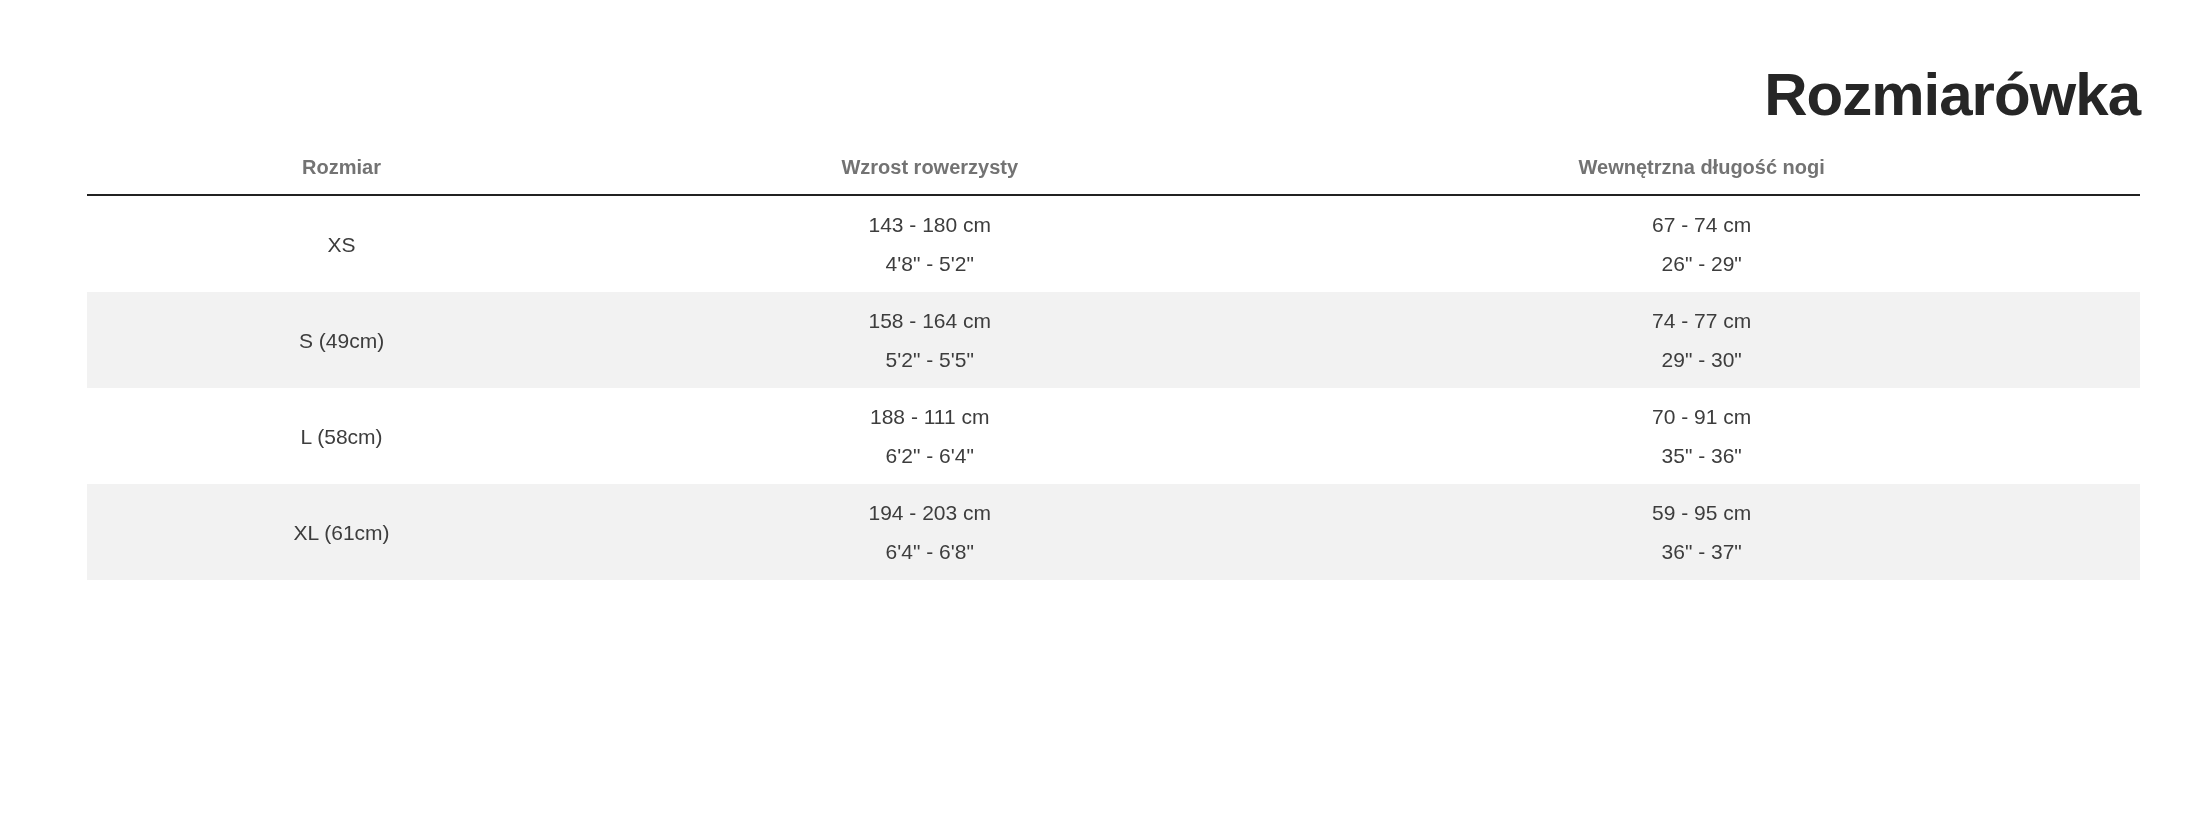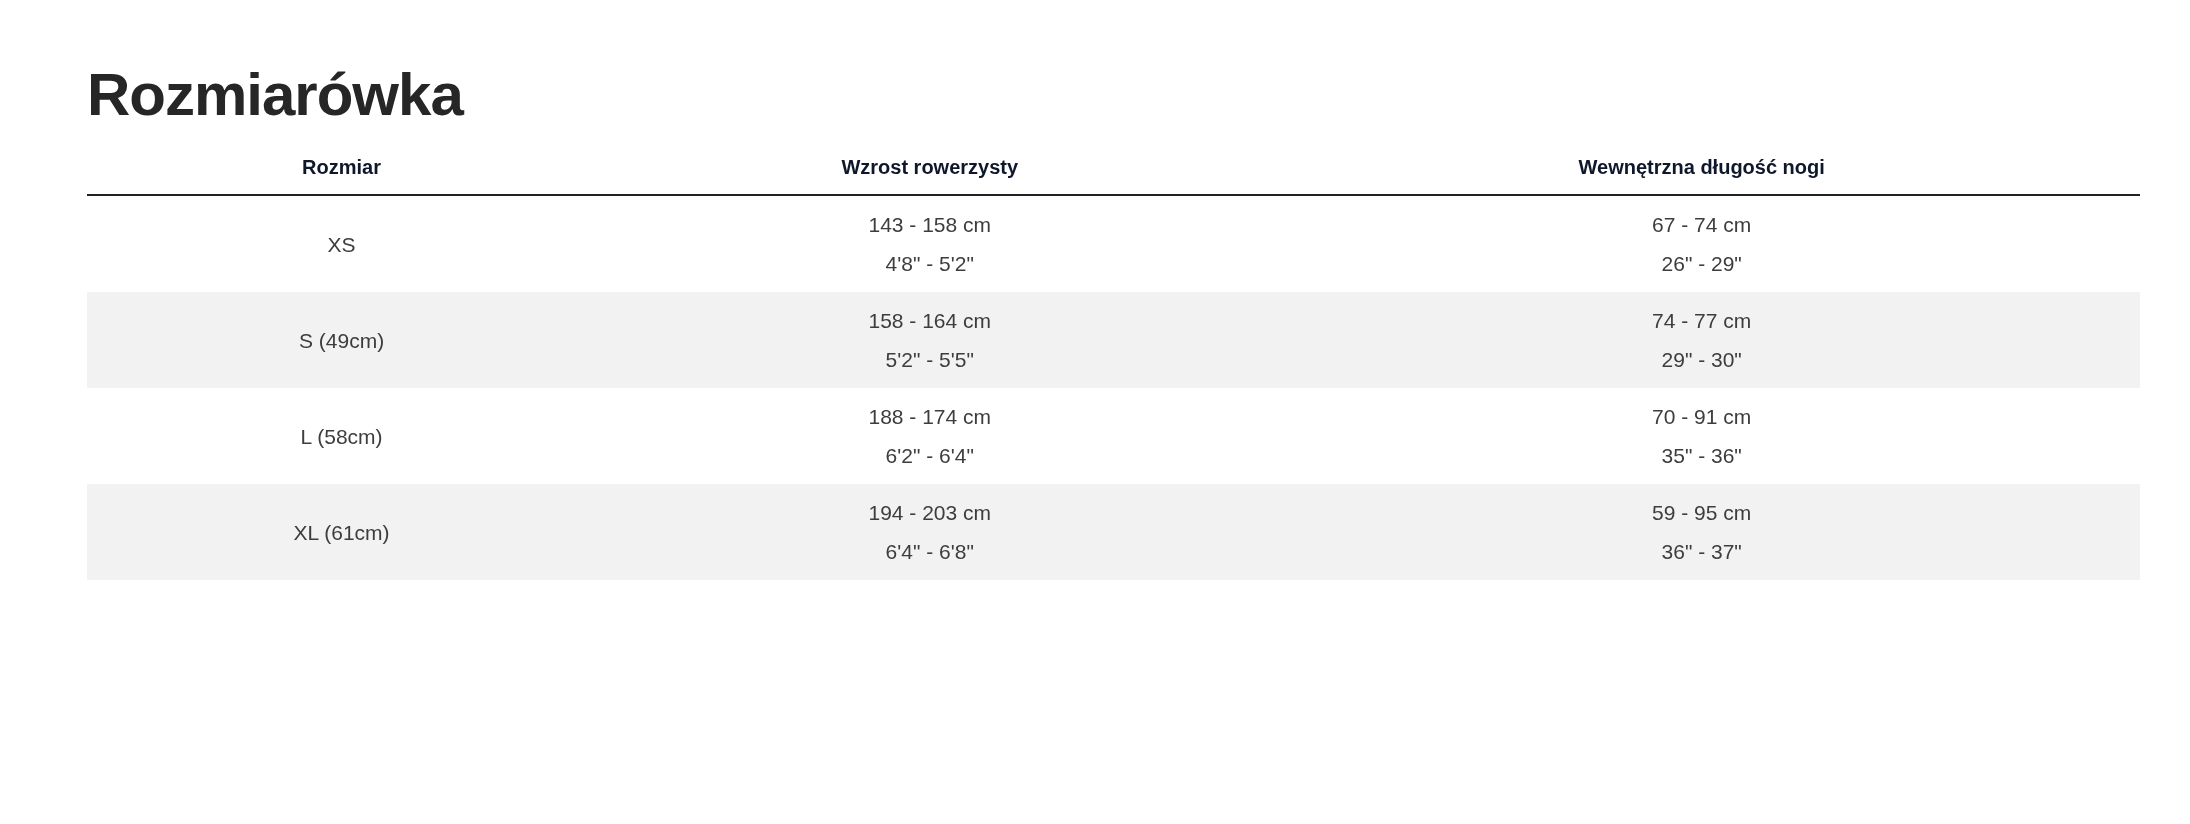--- a/index.html
+++ b/index.html
@@ -18,36 +18,37 @@
     margin: 0 50px 0 87px; 
   }
   .page-title {
     margin: 0;
     padding-top: 62px;
     font-size: 60px;
     line-height: 66px;
     font-weight: 800;
     letter-spacing: -1px;
     color: #262626;
+    text-align: right;
   }
   table.size-table {
     width: 100%;
     margin-top: 28px;
     border-collapse: collapse;
     table-layout: fixed;
   }
   col.c-size   { width: 24.8%; }
   col.c-height { width: 32.5%; }
   col.c-inseam { width: 42.7%; }
 
   thead th {
     font-size: 20px;
     line-height: 22px;
     font-weight: bold;
-    color: #0f172a;
+    color: #737373;
     text-align: center;
     padding: 0 0 16px 0;
     border-bottom: 2px solid #212121;
   }
   tbody td {
     height: 96px;
     padding: 0;
     text-align: center;
     vertical-align: middle;
     font-size: 21px;
@@ -79,21 +80,21 @@
         <th>Wzrost rowerzysty</th>
         <th>Wewnętrzna długość nogi</th>
       </tr>
     </thead>
     <tbody>
         <tr>
           <td>
             <div class="cell-line">XS</div>
           </td>
           <td>
-            <div class="cell-line">143 - 158 cm</div>
+            <div class="cell-line">143 - 180 cm</div>
             <div class="cell-line">4'8" - 5'2"</div>
           </td>
           <td>
             <div class="cell-line">67 - 74 cm</div>
             <div class="cell-line">26" - 29"</div>
           </td>
         </tr>
         <tr>
           <td>
             <div class="cell-line">S (49cm)</div>
@@ -105,21 +106,21 @@
           <td>
             <div class="cell-line">74 - 77 cm</div>
             <div class="cell-line">29" - 30"</div>
           </td>
         </tr>
         <tr>
           <td>
             <div class="cell-line">L (58cm)</div>
           </td>
           <td>
-            <div class="cell-line">188 - 174 cm</div>
+            <div class="cell-line">188 - 111 cm</div>
             <div class="cell-line">6'2" - 6'4"</div>
           </td>
           <td>
             <div class="cell-line">70 - 91 cm</div>
             <div class="cell-line">35" - 36"</div>
           </td>
         </tr>
         <tr>
           <td>
             <div class="cell-line">XL (61cm)</div>

